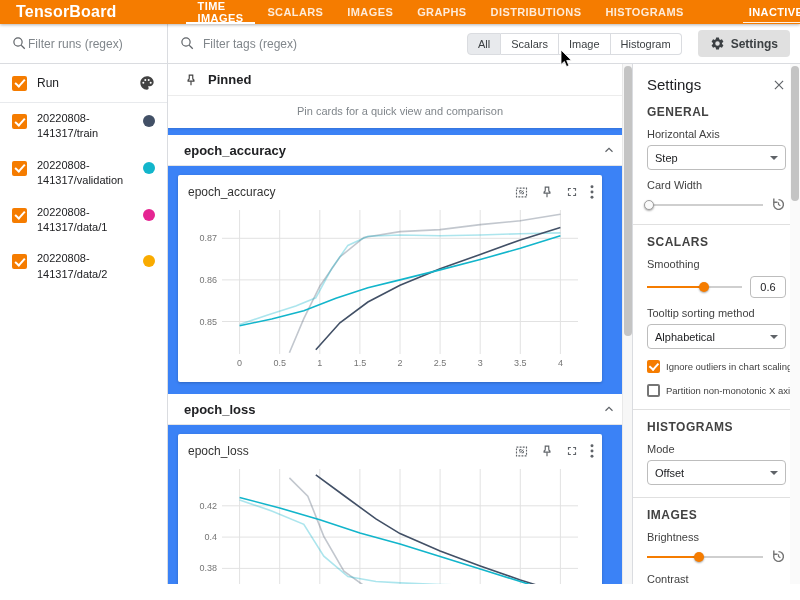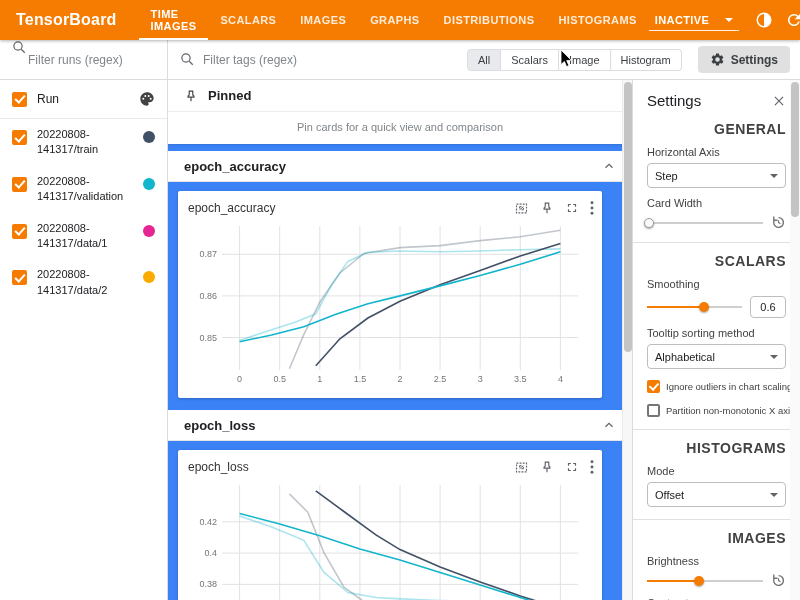--- a/index.html
+++ b/index.html
@@ -1,38 +1,38 @@
 <!DOCTYPE html>
 <html><head>
 <meta charset="utf-8">
 <style>
   * { margin:0; padding:0; box-sizing:border-box; }
   html,body { width:800px; height:600px; overflow:hidden; }
   body { font-family:"Liberation Sans", sans-serif; background:#fff; position:relative; }
 
   
-  .appbar { height:40px; background:#f57c00; display:flex; align-items:center; color:#fff; position:relative; z-index:5; box-shadow:0 1px 3px rgba(0,0,0,.3); }
+  .appbar { height:24px; background:#f57c00; display:flex; align-items:center; color:#fff; position:relative; z-index:5; box-shadow:0 1px 3px rgba(0,0,0,.3);gap:47px; }
   .logo { font-size:16px; font-weight:bold; padding:0 22px 0 16px; letter-spacing:.2px; }
   .tabs { display:flex; height:100%; }
   .tab { font-size:11px; font-weight:bold; letter-spacing:.4px; padding:0 12px; display:flex; align-items:center; color:rgba(255,255,255,.85); cursor:pointer; }
   .tab.active { color:#fff; box-shadow:inset 0 -2px 0 #fff; }
   .appbar-right { margin-left:auto; display:flex; align-items:center; gap:4px; padding-right:8px; }
   .status-select { display:flex; align-items:center; gap:16px; font-size:11px; font-weight:bold; letter-spacing:.4px; border-bottom:1px solid rgba(255,255,255,.9); padding:5px 6px 4px 6px; margin-right:8px; cursor:pointer; }
   .caret-down { width:0; height:0; border-left:4px solid transparent; border-right:4px solid transparent; border-top:4px solid #5f6368; }
   .caret-down.white { border-top-color:#fff; }
   .icon-btn { width:26px; height:26px; display:flex; align-items:center; justify-content:center; cursor:pointer; }
 
   
   .content { display:flex; height:560px; }
   .sidebar { width:168px; border-right:1px solid #dadce0; background:#fff; display:flex; flex-direction:column; flex:none; }
   .right-region { flex:1; display:flex; flex-direction:column; min-width:0; }
   .lower { flex:1; display:flex; min-height:0; }
 
   
-  .search-row { height:40px; display:flex; gap:1px; padding:0 12px; border-bottom:1px solid #dadce0; flex:none; }
+  .search-row { height:40px; display:flex; align-items:center; gap:1px; padding:0 12px; border-bottom:1px solid #dadce0; flex:none; }
   .search-row input { border:none; outline:none; font-size:12px; width:115px; color:#202124; font-family:"Liberation Sans",sans-serif; }
   .search-row input::placeholder { color:#80868b; }
   .runs-header { display:flex; align-items:center; gap:10px; padding:11px 12px; border-bottom:1px solid #e8eaed; }
   .runs-title { font-size:12px; color:#202124; flex:1; }
   .run-row { display:flex; align-items:flex-start; gap:10px; padding:8px 12px; }
   .run-label { font-size:11px; color:#202124; flex:1; line-height:1.4; overflow-wrap:break-word; word-break:break-word; }
   .run-dot { width:12px; height:12px; border-radius:50%; flex:none; margin-top:4px; }
   .cb { width:15px; height:15px; border-radius:2px; position:relative; flex:none; cursor:pointer; }
   .cb.checked { background:#f57c00; }
   .cb.checked:after { content:""; position:absolute; left:4.5px; top:1.5px; width:4px; height:8px; border:solid #fff; border-width:0 2px 2px 0; transform:rotate(42deg); }
@@ -66,21 +66,21 @@
   .card-icons svg { display:block; cursor:pointer; }
   .chart-svg text { font-family:"Liberation Sans",sans-serif; }
 
   .main-scrollbar { position:absolute; top:0; right:0; bottom:0; width:10px; background:#f7f7f7; border-left:1px solid #e9e9e9; }
   .main-scrollbar .thumb, .panel-scrollbar .thumb { position:absolute; left:1px; width:8px; background:#c4c4c4; border-radius:4px; }
 
   
   .settings-panel { width:168px; flex:none; background:#fff; border-left:1px solid #dadce0; padding:12px 14px; position:relative; overflow:hidden; }
   .sp-header { display:flex; align-items:center; justify-content:space-between; margin-bottom:12px; }
   .sp-header .sp-title { font-size:15px; color:#202124; }
-  .sp-section-label { font-size:14px; font-weight:bold; letter-spacing:.5px; color:#424242; margin:4px 0 2px 0;text-align:right; }
+  .sp-section-label { font-size:12px; font-weight:bold; letter-spacing:.5px; color:#424242; margin:4px 0 2px 0; }
   .sp-field-label { font-size:11px; color:#424242; margin:9px 0 5px 0; }
   .sp-select { border:1px solid #bdbdbd; border-radius:4px; height:25px; display:flex; align-items:center; justify-content:space-between; padding:0 7px; font-size:11px; color:#202124; cursor:pointer; margin-bottom:6px; }
   .sp-divider { border-top:1px solid #e0e0e0; margin:12px -14px 10px -14px; }
   .slider-row { display:flex; align-items:center; gap:8px; margin:6px 0 2px 0;justify-content:space-between; }
   .slider { position:relative; flex:1; height:12px; cursor:pointer; }
   .slider-track { position:absolute; top:5px; left:0; right:0; height:2px; background:#cfcfcf; }
   .slider-fill { position:absolute; top:5px; left:0; height:2px; background:#f57c00; }
   .slider-thumb { position:absolute; top:1px; width:10px; height:10px; border-radius:50%; background:#f57c00; transform:translateX(-50%); box-shadow:0 1px 2px rgba(0,0,0,.35); }
   .slider.inactive .slider-thumb { background:#fafafa; border:1px solid #9e9e9e; }
   .value-box { border:1px solid #bdbdbd; border-radius:4px; width:36px; height:22px; display:flex; align-items:center; justify-content:center; font-size:11px; color:#202124; flex:none; }

